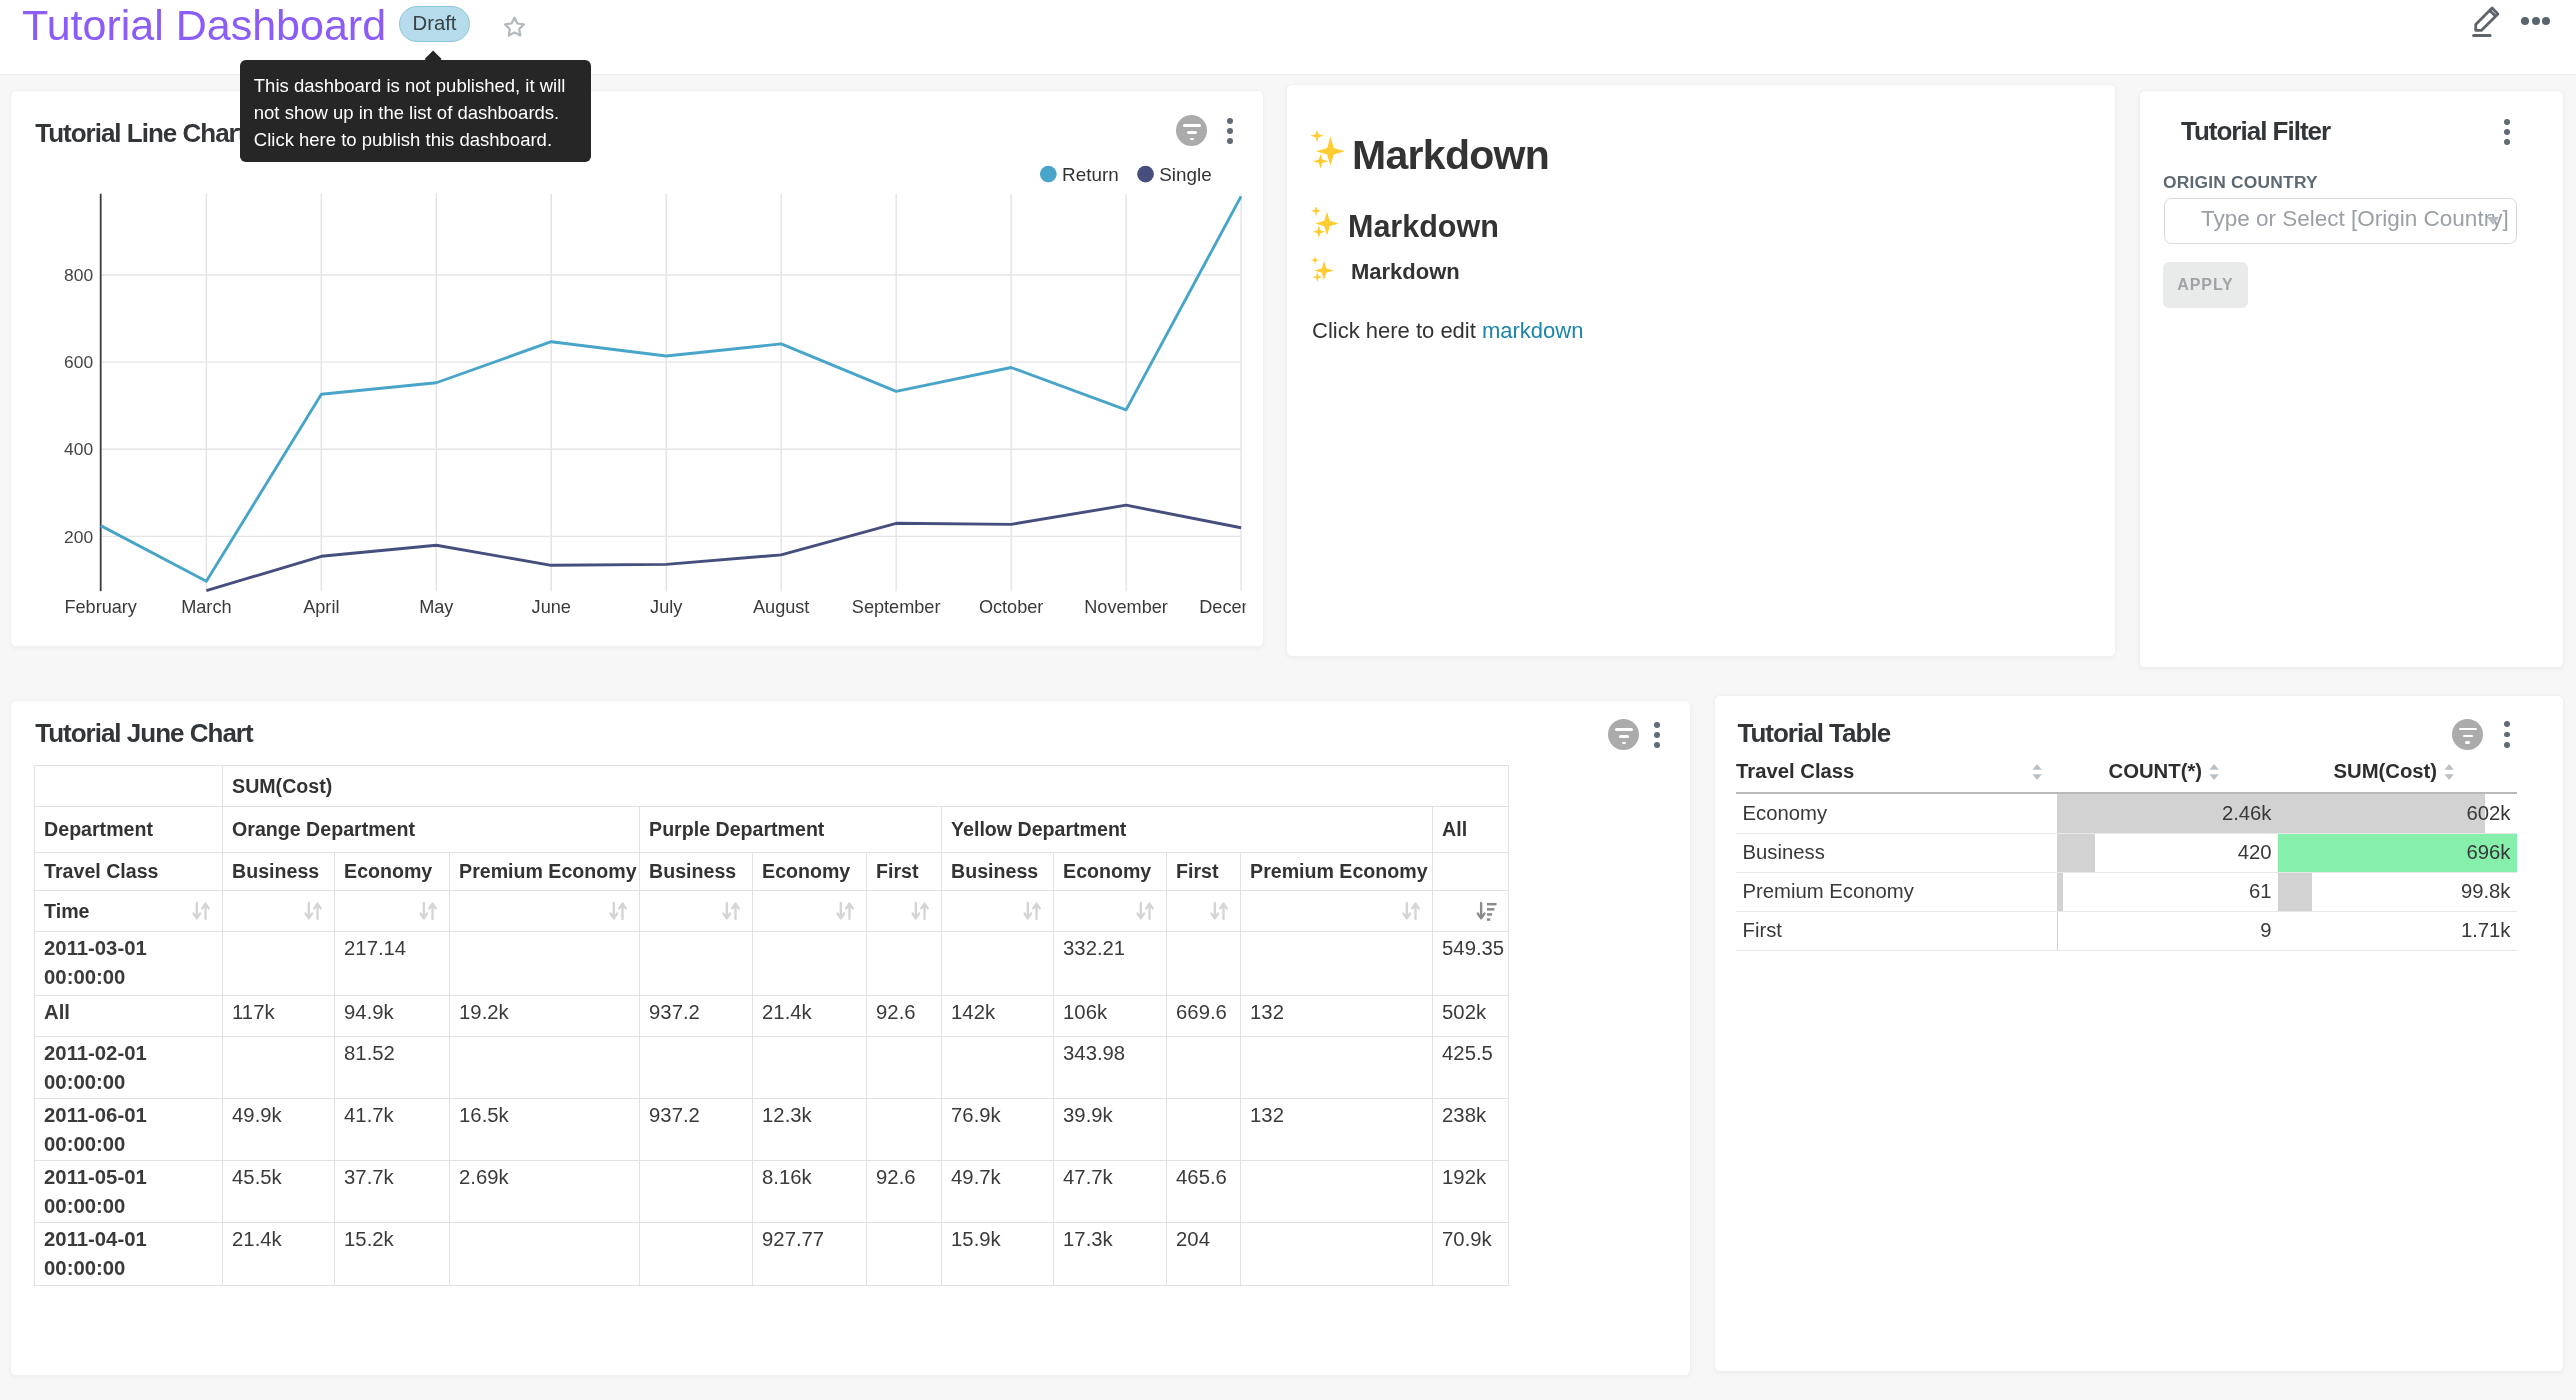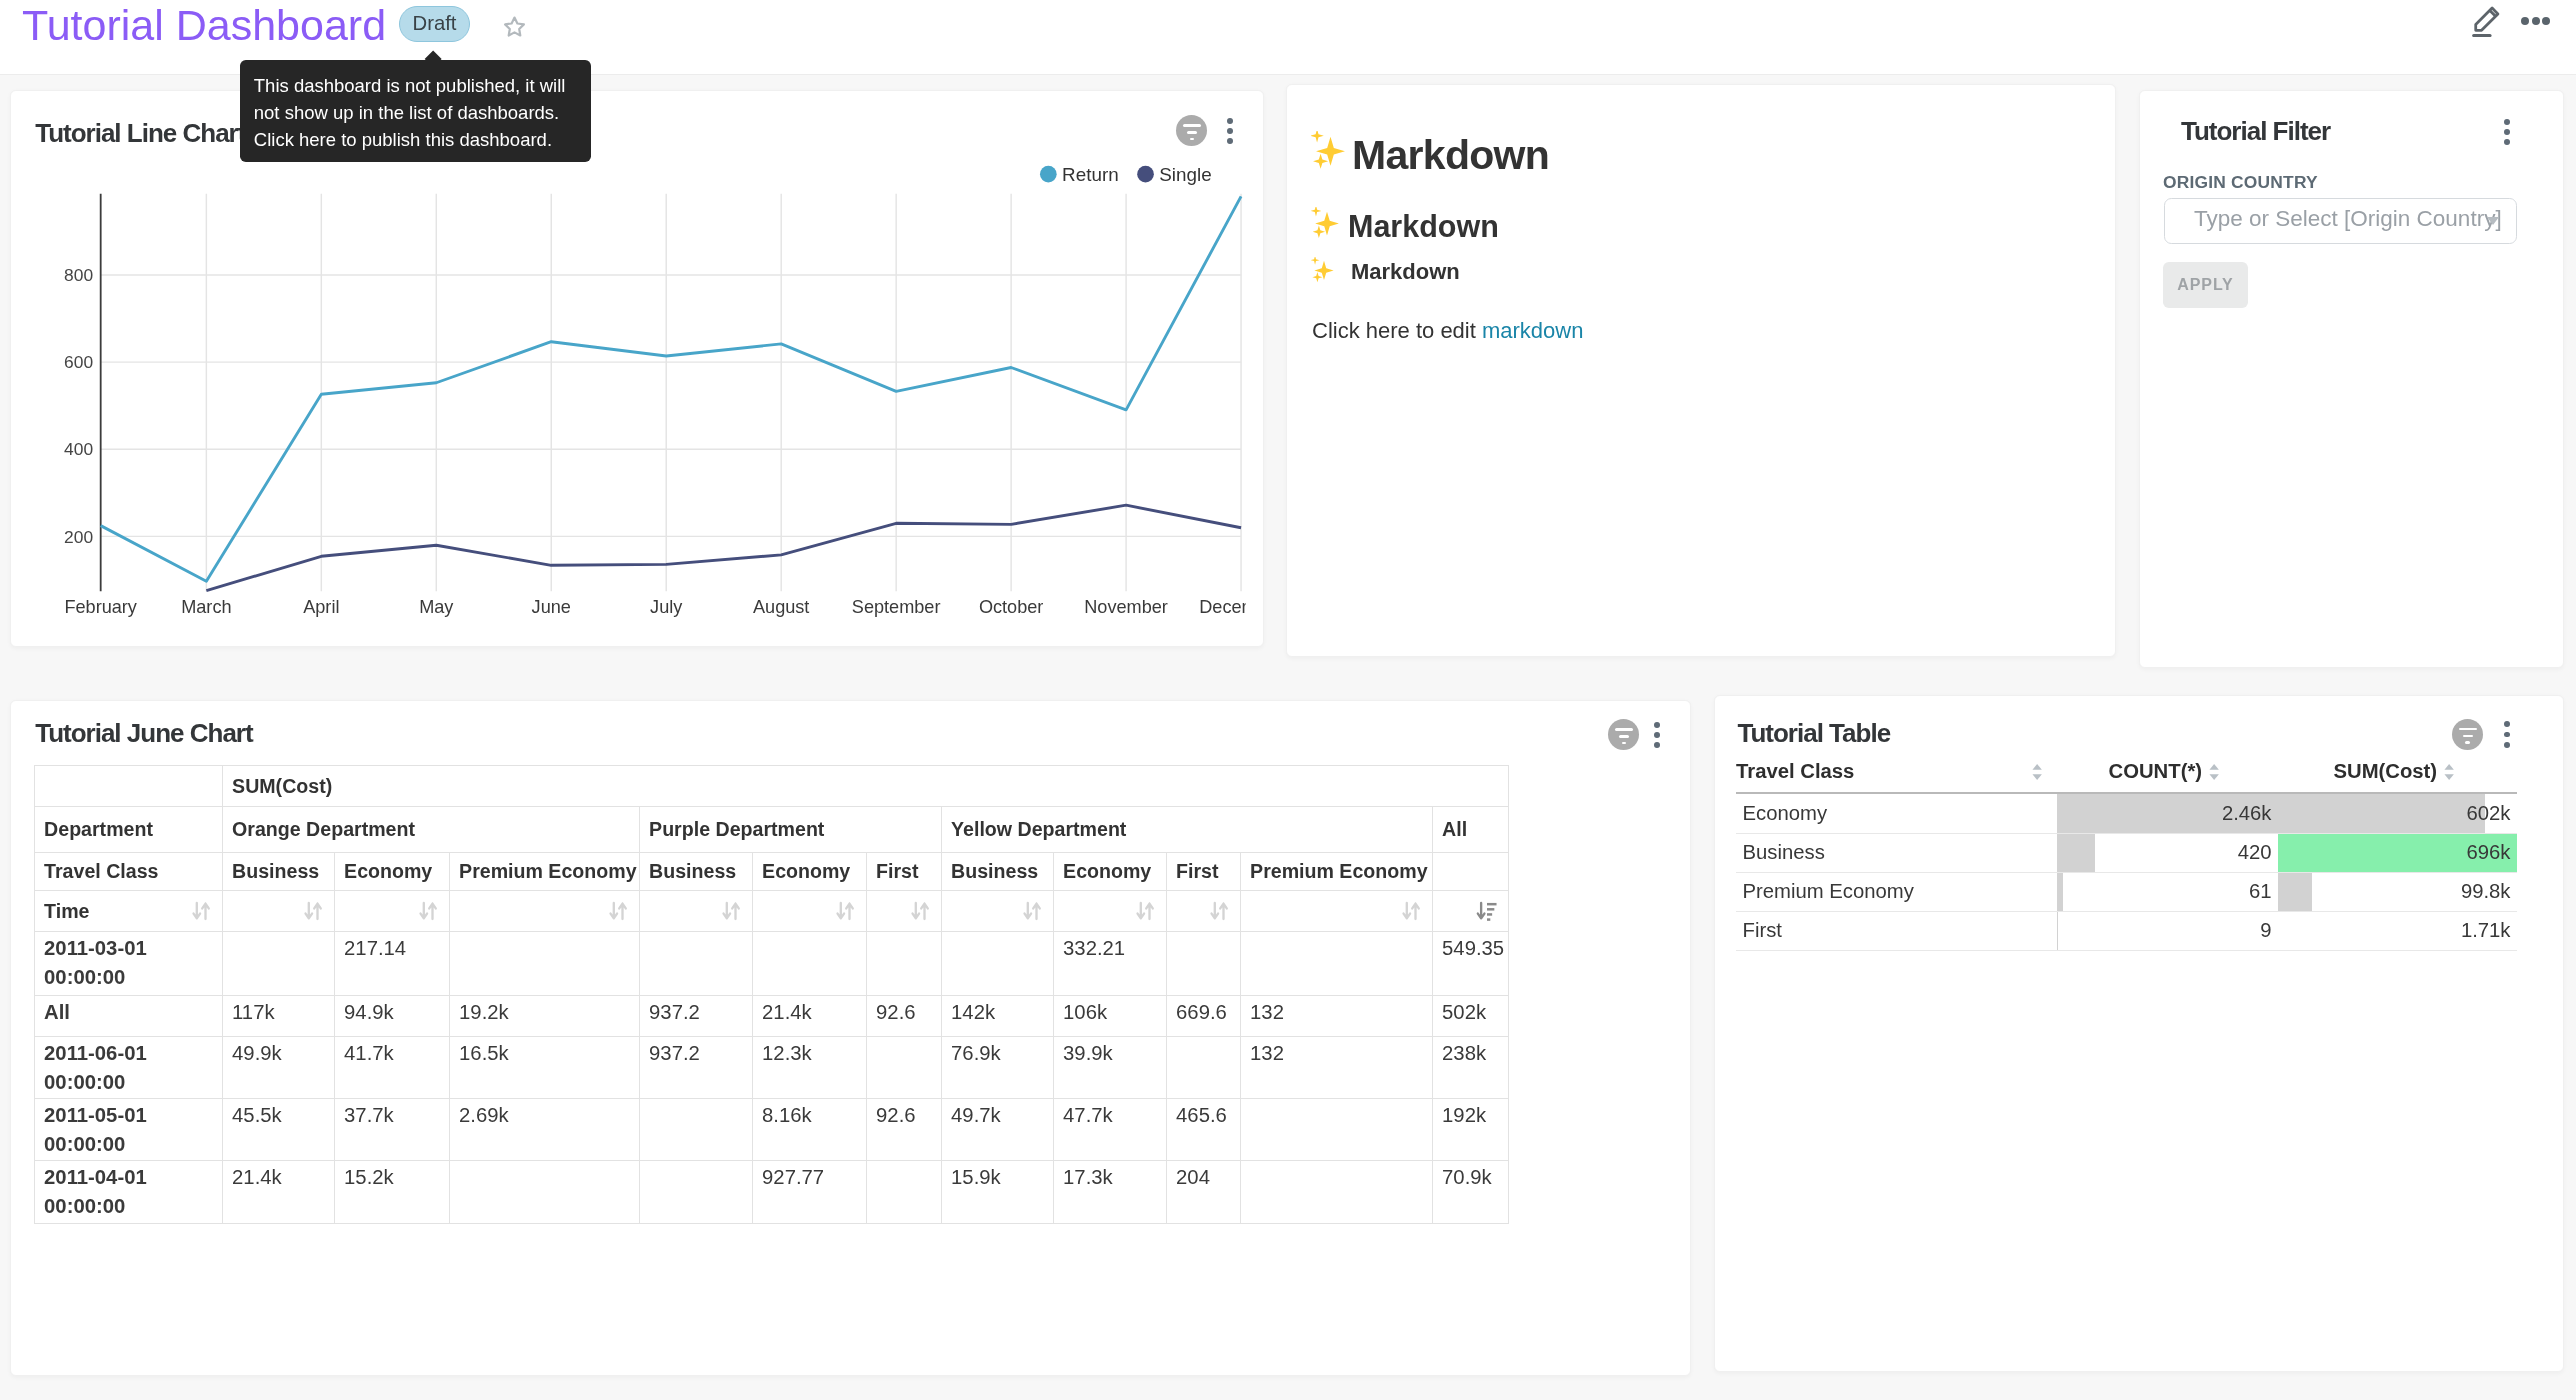--- a/index.html
+++ b/index.html
@@ -139,21 +139,21 @@
 
   <div class="card" id="c3" style="left:2139px;top:90px;width:425px;height:578px;">
     <div class="ctitle" style="left:41px;top:25.4px;">Tutorial Filter</div>
     <div class="kebab" style="left:364px;top:28px;">
       <i></i>
       <i></i>
       <i></i>
     </div>
     <div style="position:absolute;left:23px;top:81px;font-size:17.4px;font-weight:700;color:#5d6a74;letter-spacing:0.2px;">ORIGIN COUNTRY</div>
     <div style="position:absolute;left:24px;top:107px;width:353px;height:46px;border:1.5px solid #d6dade;border-radius:7.3px;">
-      <span style="position:absolute;left:29px;top:8.7px;font-size:22.5px;color:#9aa0a6;line-height:1;">Type or Select [Origin Country]</span>
+      <span style="position:absolute;left:36px;top:8.7px;font-size:22.5px;color:#9aa0a6;line-height:1;">Type or Select [Origin Country]</span>
       <span style="position:absolute;right:17.4px;top:18px;width:0;height:0;border-left:6.5px solid transparent;border-right:6.5px solid transparent;border-top:8px solid #b6bcc1;"></span>
     </div>
     <div style="position:absolute;left:23px;top:171px;width:85px;height:46px;background:#e9eaea;border-radius:5.8px;color:#9fa3a6;font-size:16px;font-weight:700;letter-spacing:0.9px;text-align:center;line-height:46px;">APPLY</div>
   </div>
 
   <div class="card" id="c4" style="left:10.2px;top:700px;width:1681px;height:676px;">
     <div class="ctitle" style="left:24px;top:17.4px;">Tutorial June Chart</div>
     <div class="fcirc" style="left:1597px;top:18px;">
       <b class="l1"></b>
       <b class="l2"></b>
@@ -326,20 +326,34 @@
           <td>94.9k</td>
           <td>19.2k</td>
           <td>937.2</td>
           <td>21.4k</td>
           <td>92.6</td>
           <td>142k</td>
           <td>106k</td>
           <td>669.6</td>
           <td>132</td>
           <td>502k</td>
+        </tr>
+      <tr class="d" style="height:62px">
+          <td class="lbl">2011-02-01<br>00:00:00</td>
+          <td></td>
+          <td>81.52</td>
+          <td></td>
+          <td></td>
+          <td></td>
+          <td></td>
+          <td></td>
+          <td>343.98</td>
+          <td></td>
+          <td></td>
+          <td>425.5</td>
         </tr>
       <tr class="d" style="height:62px">
           <td class="lbl">2011-06-01<br>00:00:00</td>
           <td>49.9k</td>
           <td>41.7k</td>
           <td>16.5k</td>
           <td>937.2</td>
           <td>12.3k</td>
           <td></td>
           <td>76.9k</td>

